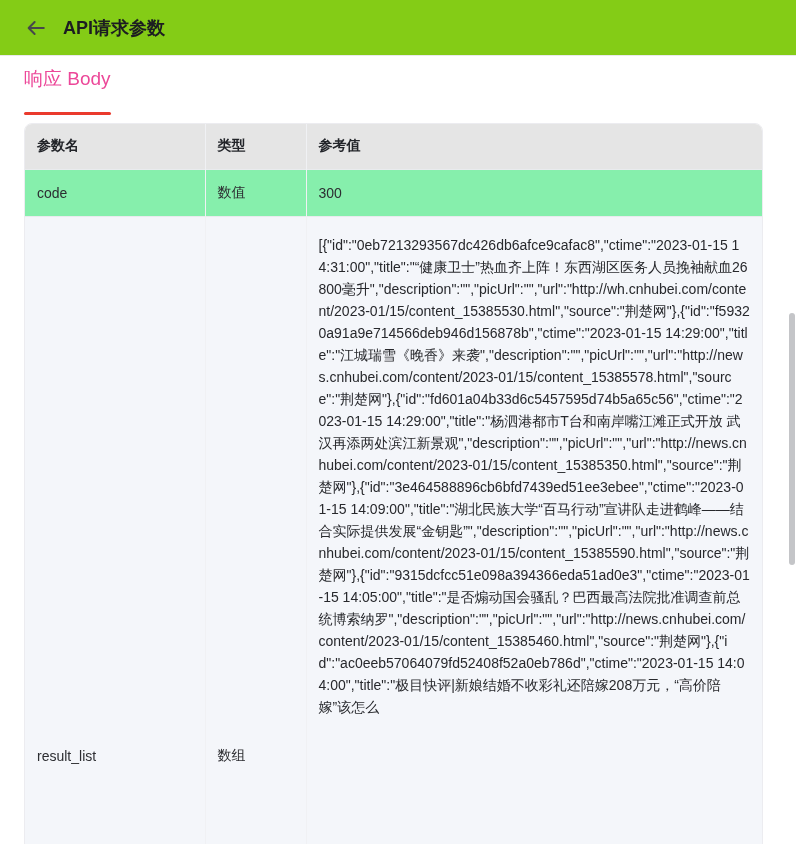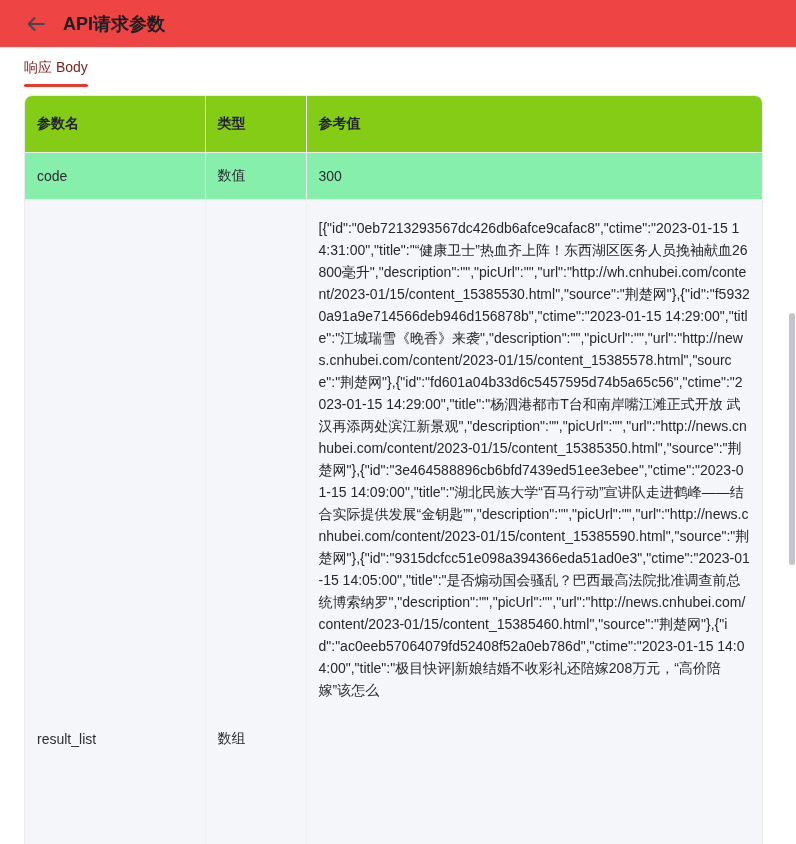--- a/index.html
+++ b/index.html
@@ -1,39 +1,39 @@
 <!DOCTYPE html>
 <html><head>
 <meta charset="utf-8">
 <style>
   * { margin:0; padding:0; box-sizing:border-box; }
   html,body { width:796px; height:844px; overflow:hidden; background:#fff;
               font-family:"Liberation Sans", sans-serif; color:#27282c; }
 
   
-  .topbar { height:48px; display:flex; align-items:center; gap:15px;
-            padding:0 24px; border-bottom:1px solid #e9e9eb; background:#ef4444; }
+  .topbar { height:56px; display:flex; align-items:center; gap:15px;
+            padding:0 24px; border-bottom:1px solid #e9e9eb; background:#84cc16; }
   .back-btn { width:24px; height:24px; display:flex; align-items:center;
               justify-content:center; cursor:pointer; }
   .page-title { font-size:18px; font-weight:700; color:#1c1d21; }
 
   
   .tabs { padding:10px 24px 0 24px; }
   .tab { display:inline-block; cursor:pointer; }
-  .tab-label { display:block; font-size:14px; color:#7f1d1d; padding-bottom:7px; }
+  .tab-label { display:block; font-size:19px; color:#ec4899; padding-bottom:20px; }
   .tab-underline { display:block; height:3px; border-radius:2px; background:#ea3a2d; }
 
   
   .table-wrap { margin:8px 0 0 24px; width:739px;
                 border:1px solid #ececf0; border-radius:8px; overflow:hidden; }
   table { width:737px; border-collapse:collapse; table-layout:fixed;
           font-size:14px; }
   col.c1 { width:180px; } col.c2 { width:101px; } col.c3 { width:456px; }
-  th { background:#84cc16; text-align:left; font-weight:600; color:#222429;
-       height:56px; padding:0 12px; }
+  th { background:#e5e5e5; text-align:left; font-weight:600; color:#222429;
+       height:45px; padding:0 12px; }
   td { height:47px; padding:0 12px; color:#2c2d31; vertical-align:middle;
        background:#86efac; }
   tbody td { border-top:1px solid #e9ebee; }
   th + th, td + td { border-left:1px solid #f0f1f4; }
   tr.row-highlight td { background:#f4f6fa; }
   td.cell-top { vertical-align:top; padding:17px 12px; }
   .json-value { min-height:1044px; line-height:22px; font-size:14px;
                 color:#27282c; word-break:break-all; }
 
   

